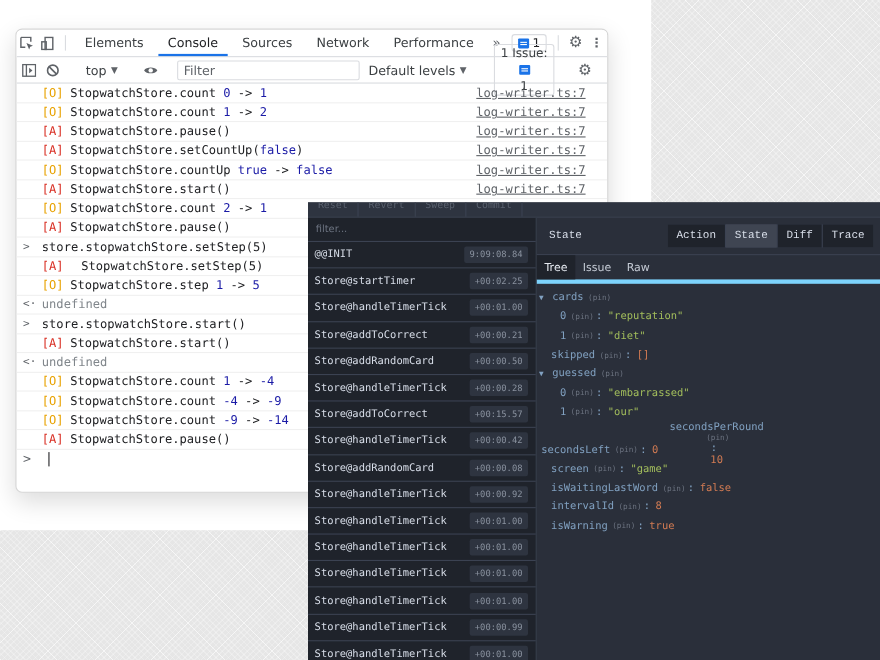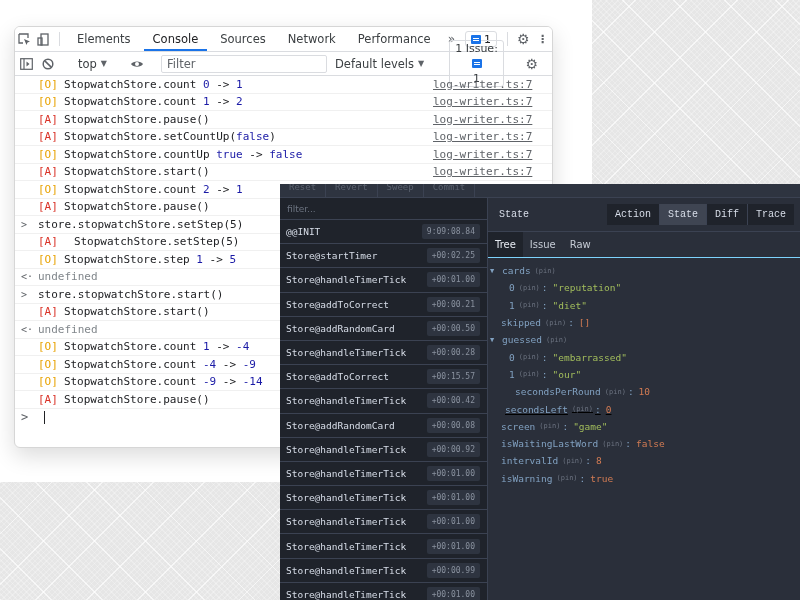--- a/index.html
+++ b/index.html
@@ -59,21 +59,21 @@
   .rx-left { position: absolute; left: 0; top: 14px; width: 208px; bottom: 0; background: #1f232b; border-right: 1px solid #3b4252; }
   .rx-filter { height: 22px; font-size: 9px; color: #6c7380; padding: 6px 7px; border-bottom: 1px solid #3b4252; font-family: "DejaVu Sans", sans-serif; }
   .rx-item { height: 24.2px; display: flex; align-items: center; justify-content: space-between; padding: 0 7px 0 6px; border-bottom: 1px solid #3b4252; font-size: 9.5px; color: #d8dee9; cursor: pointer; }
   .rx-time { font-size: 8px; color: #8a929f; background: #2e3440; padding: 3px 5px; border-radius: 2px; }
   .rx-right { position: absolute; left: 208px; top: 14px; right: 0; bottom: 0; background: #2a2f3a; }
   .rx-head { height: 34px; display: flex; align-items: center; justify-content: space-between; padding: 0 6px 0 11px; border-bottom: 1px solid #3b4252; font-family: Liberation Mono, monospace; }
   .rx-head-title { font-size: 10px; color: #d8dee9; }
   .rx-seg { display: flex; gap: 1px; background: #3b4252; }
   .rx-seg-btn { padding: 5px 8px; font-size: 10px; color: #d8dee9; background: #1f232b; cursor: pointer; }
   .rx-seg-btn.active { background: #3f4552; }
-  .rx-subtabs { height: 26px; display: flex; align-items: stretch; font-size: 10px; color: #c5cbd5; border-bottom: 1px solid #7dd3fc; font-family: "DejaVu Sans", sans-serif; }
+  .rx-subtabs { height: 26px; display: flex; align-items: stretch; font-size: 10px; color: #c5cbd5; border-bottom: 4px solid #7dd3fc; font-family: "DejaVu Sans", sans-serif; }
   .rx-subtab { padding: 0 7px; display: flex; align-items: center; cursor: pointer; }
   .rx-subtab.active { background: #1f232b; color: #e5e9f0; }
   .tree { padding-top: 4px; font-size: 9.5px; }
   .tnode { height: 17.3px; display: flex; align-items: center; white-space: nowrap; }
   .tkey { color: #81a1c1; }
   .tpin { color: #6c7380; font-size: 7px; margin: 0 2px 0 4px; }
   .tcolon { color: #81a1c1; margin-right: 5px; }
   .tstr { color: #a3be5c; }
   .tnum { color: #d27b53; }
   .tarr { color: #d27b53; }
@@ -415,27 +415,27 @@
           <span class="tpin">(pin)</span>
           <span class="tcolon">:</span>
           <span class="tstr">"embarrassed"</span>
         </div>
         <div class="tnode" style="padding-left: 21px;">
           <span class="tkey">1</span>
           <span class="tpin">(pin)</span>
           <span class="tcolon">:</span>
           <span class="tstr">"our"</span>
         </div>
-        <div class="tnode" style="padding-left: 27px;">
+        <div class="tnode" style="padding-left: 15px; flex-direction: column;">
           <span class="tkey">secondsPerRound</span>
           <span class="tpin">(pin)</span>
           <span class="tcolon">:</span>
           <span class="tnum">10</span>
         </div>
-        <div class="tnode" style="padding-left: 17px; text-decoration: underline;">
+        <div class="tnode" style="padding-left: 4px;">
           <span class="tkey">secondsLeft</span>
           <span class="tpin">(pin)</span>
           <span class="tcolon">:</span>
           <span class="tnum">0</span>
         </div>
         <div class="tnode" style="padding-left: 13px;">
           <span class="tkey">screen</span>
           <span class="tpin">(pin)</span>
           <span class="tcolon">:</span>
           <span class="tstr">"game"</span>

